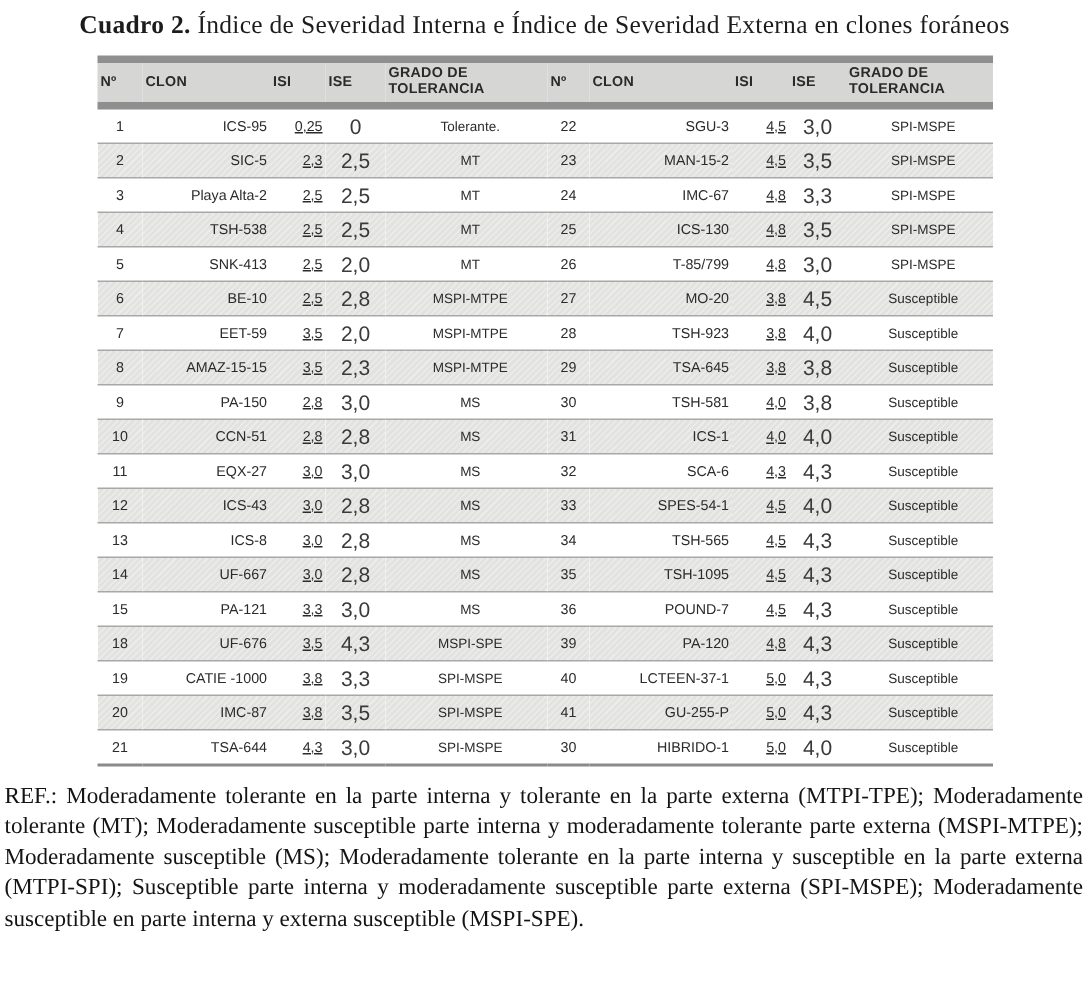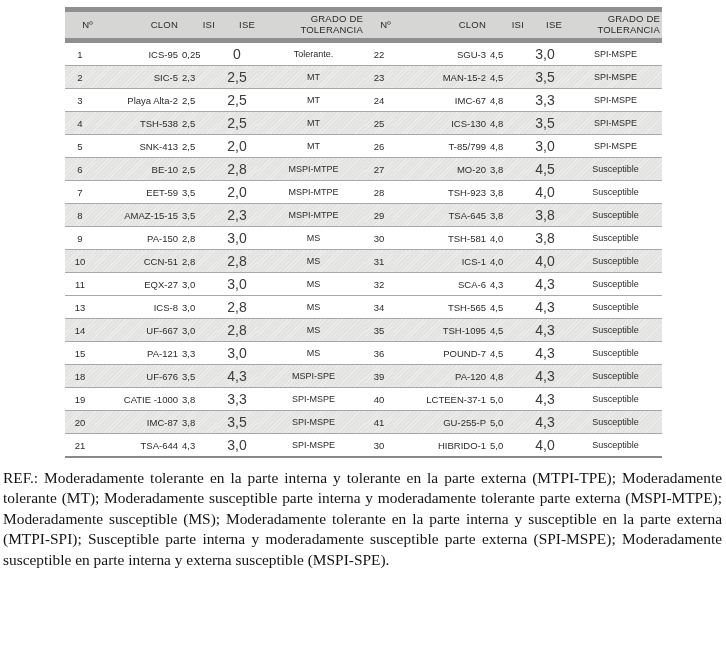--- a/index.html
+++ b/index.html
@@ -37,23 +37,23 @@
   }
   tr.bar td {
     height: 5px;
     background: #8f8f8f;
     padding: 0;
     border: none;
   }
   thead tr.head-row th {
     background: #d6d6d5;
     font-size: 9.5px;
-    font-weight: normal;
+    font-weight: bold;
     color: #2a2a2a;
-    text-align: right;
+    text-align: left;
     vertical-align: middle;
     height: 24px;
     padding: 1px 2px;
     line-height: 1.15;
     letter-spacing: 0.2px;
   }
   tbody td {
     height: 22px;
     font-size: 9.5px;
     color: #2b2b2b;
@@ -63,36 +63,37 @@
     white-space: nowrap;
     overflow: hidden;
   }
   tbody tr:first-child td { border-top: none; }
   tbody tr.shaded td {
     background-color: #e2e2e0;
     background-image: repeating-linear-gradient(135deg, rgba(255,255,255,0.38) 0 1px, transparent 1px 3px);
   }
   td.col-n   { text-align: center; }
   td.col-clon { text-align: right; padding-left: 8px; }
-  td.col-isi { text-align: left; }
+  td.col-isi { text-align: right; text-decoration: underline; }
   td.col-ise { text-align: center; font-size: 14px; color: #3a3a3a; font-weight: 400; }
   td.col-grado { text-align: center; padding-left: 7px; font-size: 9px; }
   .footer-ref {
     margin: 10px 4px 0 3px;
     font-size: 15.4px;
     line-height: 1.33;
     text-align: justify;
     color: #141414;
   }
 </style>
 </head>
 <body>
 
 <div class="page">
 
+  <p class="title"><span class="title-label">Cuadro 2.</span><span> Índice de Severidad Interna e Índice de Severidad Externa en clones foráneos</span></p>
 
   <table class="severity-table">
     <colgroup>
       <col style="width:30px">
         <col style="width:85px">
         <col style="width:37px">
         <col style="width:40px">
         <col style="width:108px">
       <col style="width:28px">
         <col style="width:95px">
@@ -246,20 +247,32 @@
       <td class="col-clon">EQX-27</td>
       <td class="col-isi">3,0</td>
       <td class="col-ise">3,0</td>
       <td class="col-grado">MS</td>
       <td class="col-n">32</td>
       <td class="col-clon">SCA-6</td>
       <td class="col-isi">4,3</td>
       <td class="col-ise">4,3</td>
       <td class="col-grado">Susceptible</td>
     </tr>
+        <tr class="shaded">
+      <td class="col-n">12</td>
+      <td class="col-clon">ICS-43</td>
+      <td class="col-isi">3,0</td>
+      <td class="col-ise">2,8</td>
+      <td class="col-grado">MS</td>
+      <td class="col-n">33</td>
+      <td class="col-clon">SPES-54-1</td>
+      <td class="col-isi">4,5</td>
+      <td class="col-ise">4,0</td>
+      <td class="col-grado">Susceptible</td>
+    </tr>
         <tr>
       <td class="col-n">13</td>
       <td class="col-clon">ICS-8</td>
       <td class="col-isi">3,0</td>
       <td class="col-ise">2,8</td>
       <td class="col-grado">MS</td>
       <td class="col-n">34</td>
       <td class="col-clon">TSH-565</td>
       <td class="col-isi">4,5</td>
       <td class="col-ise">4,3</td>

